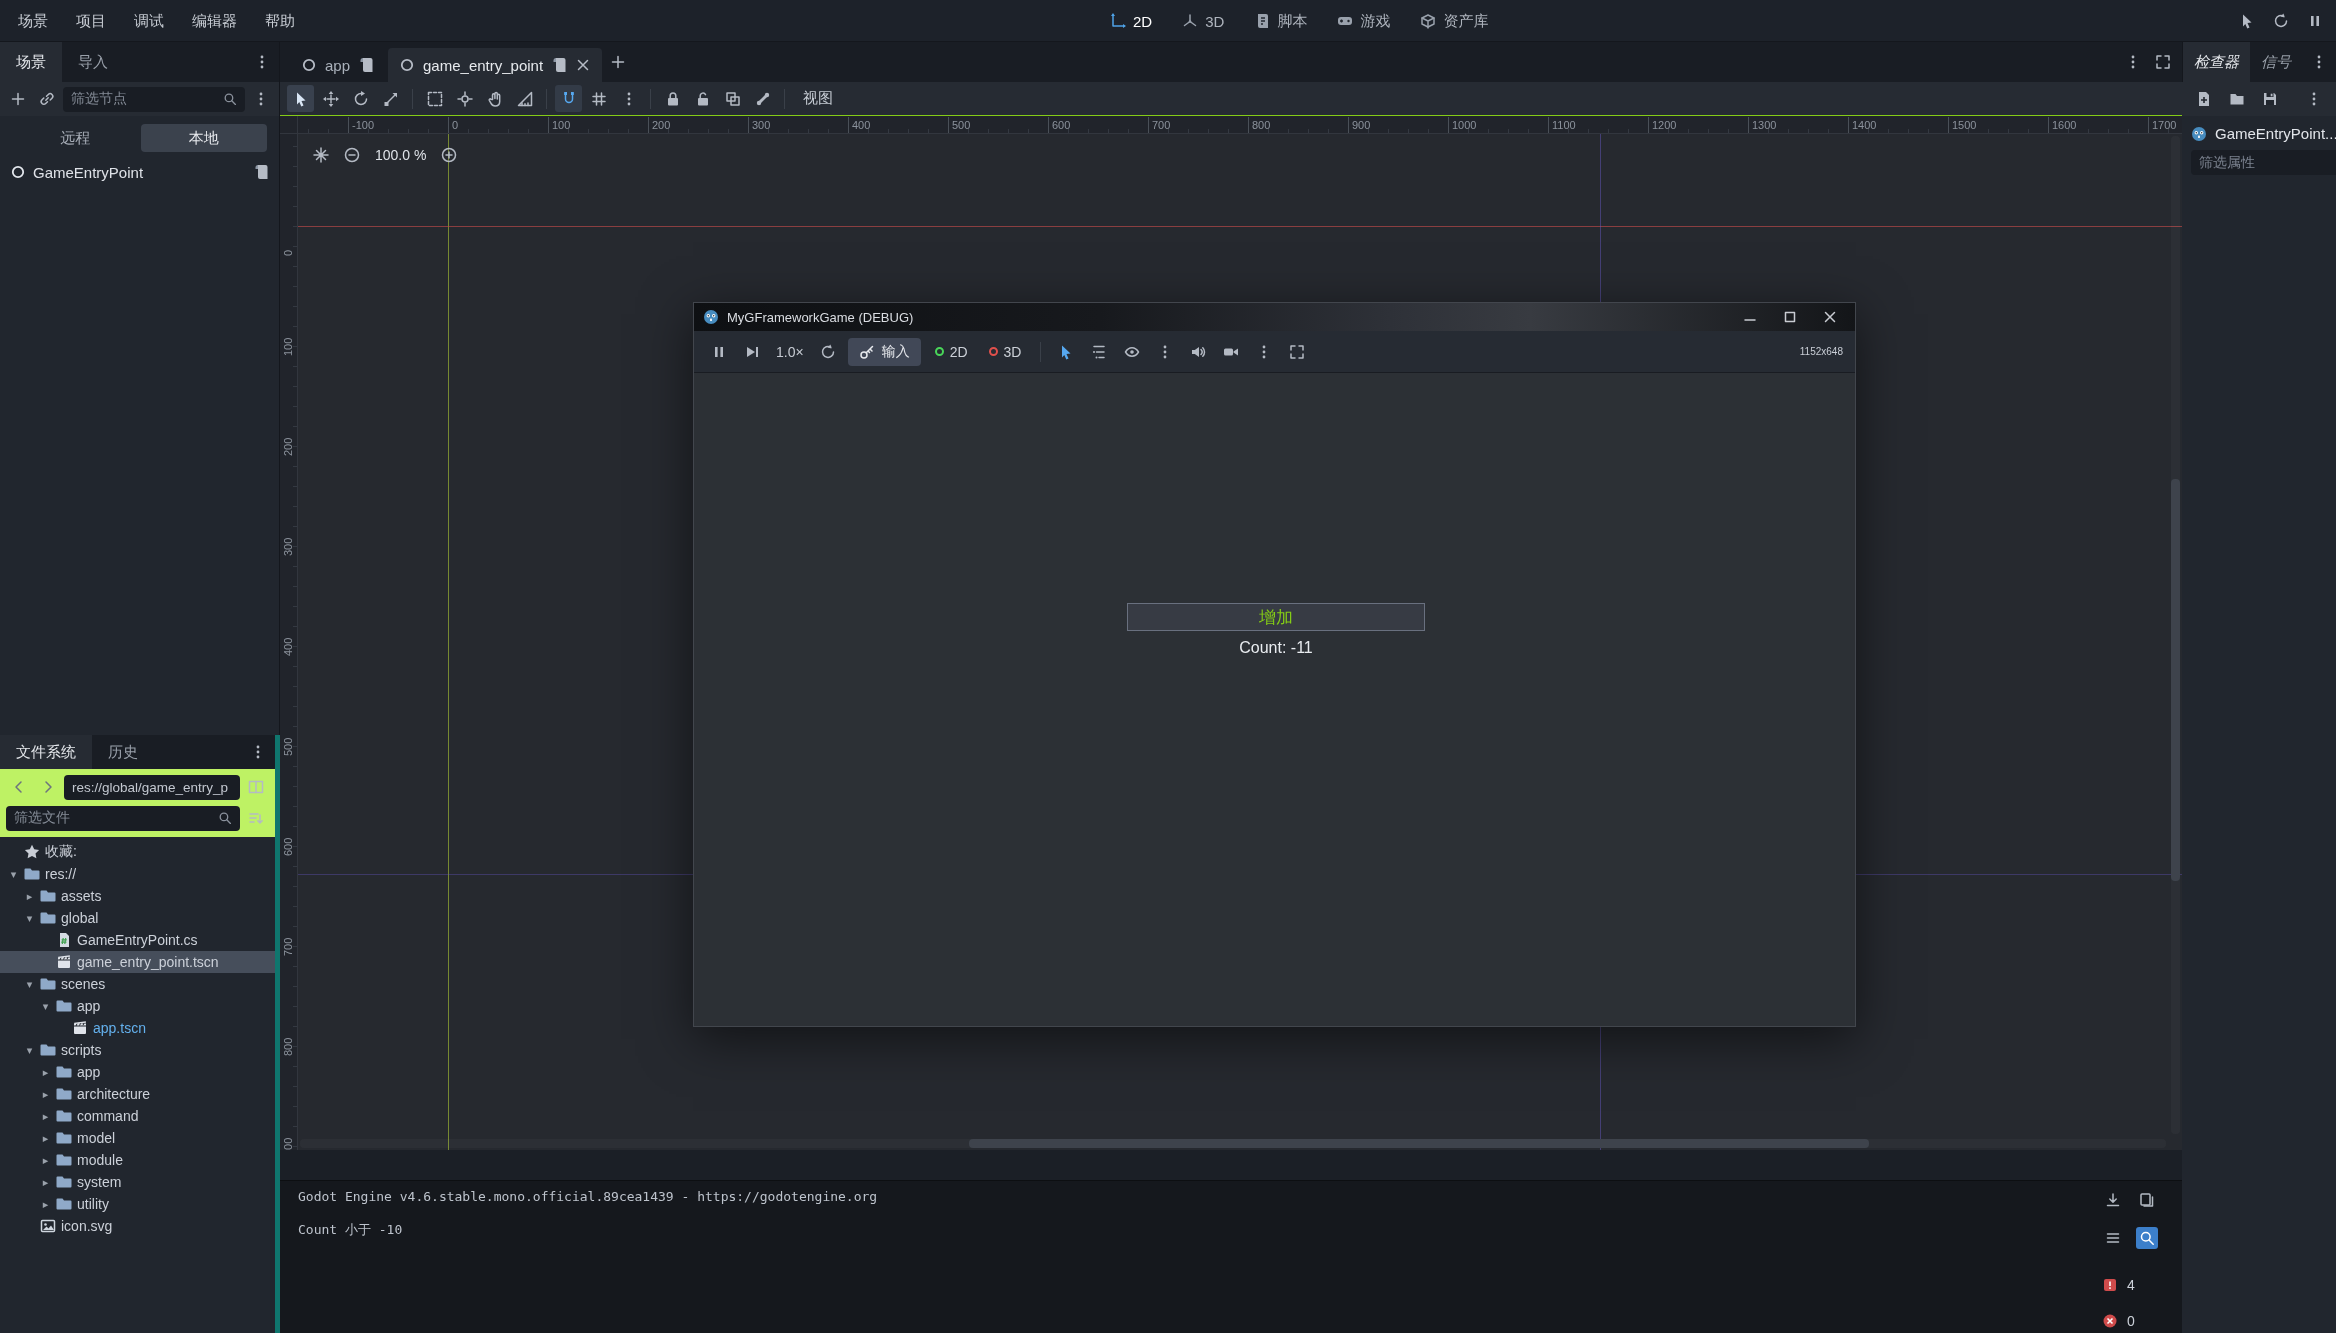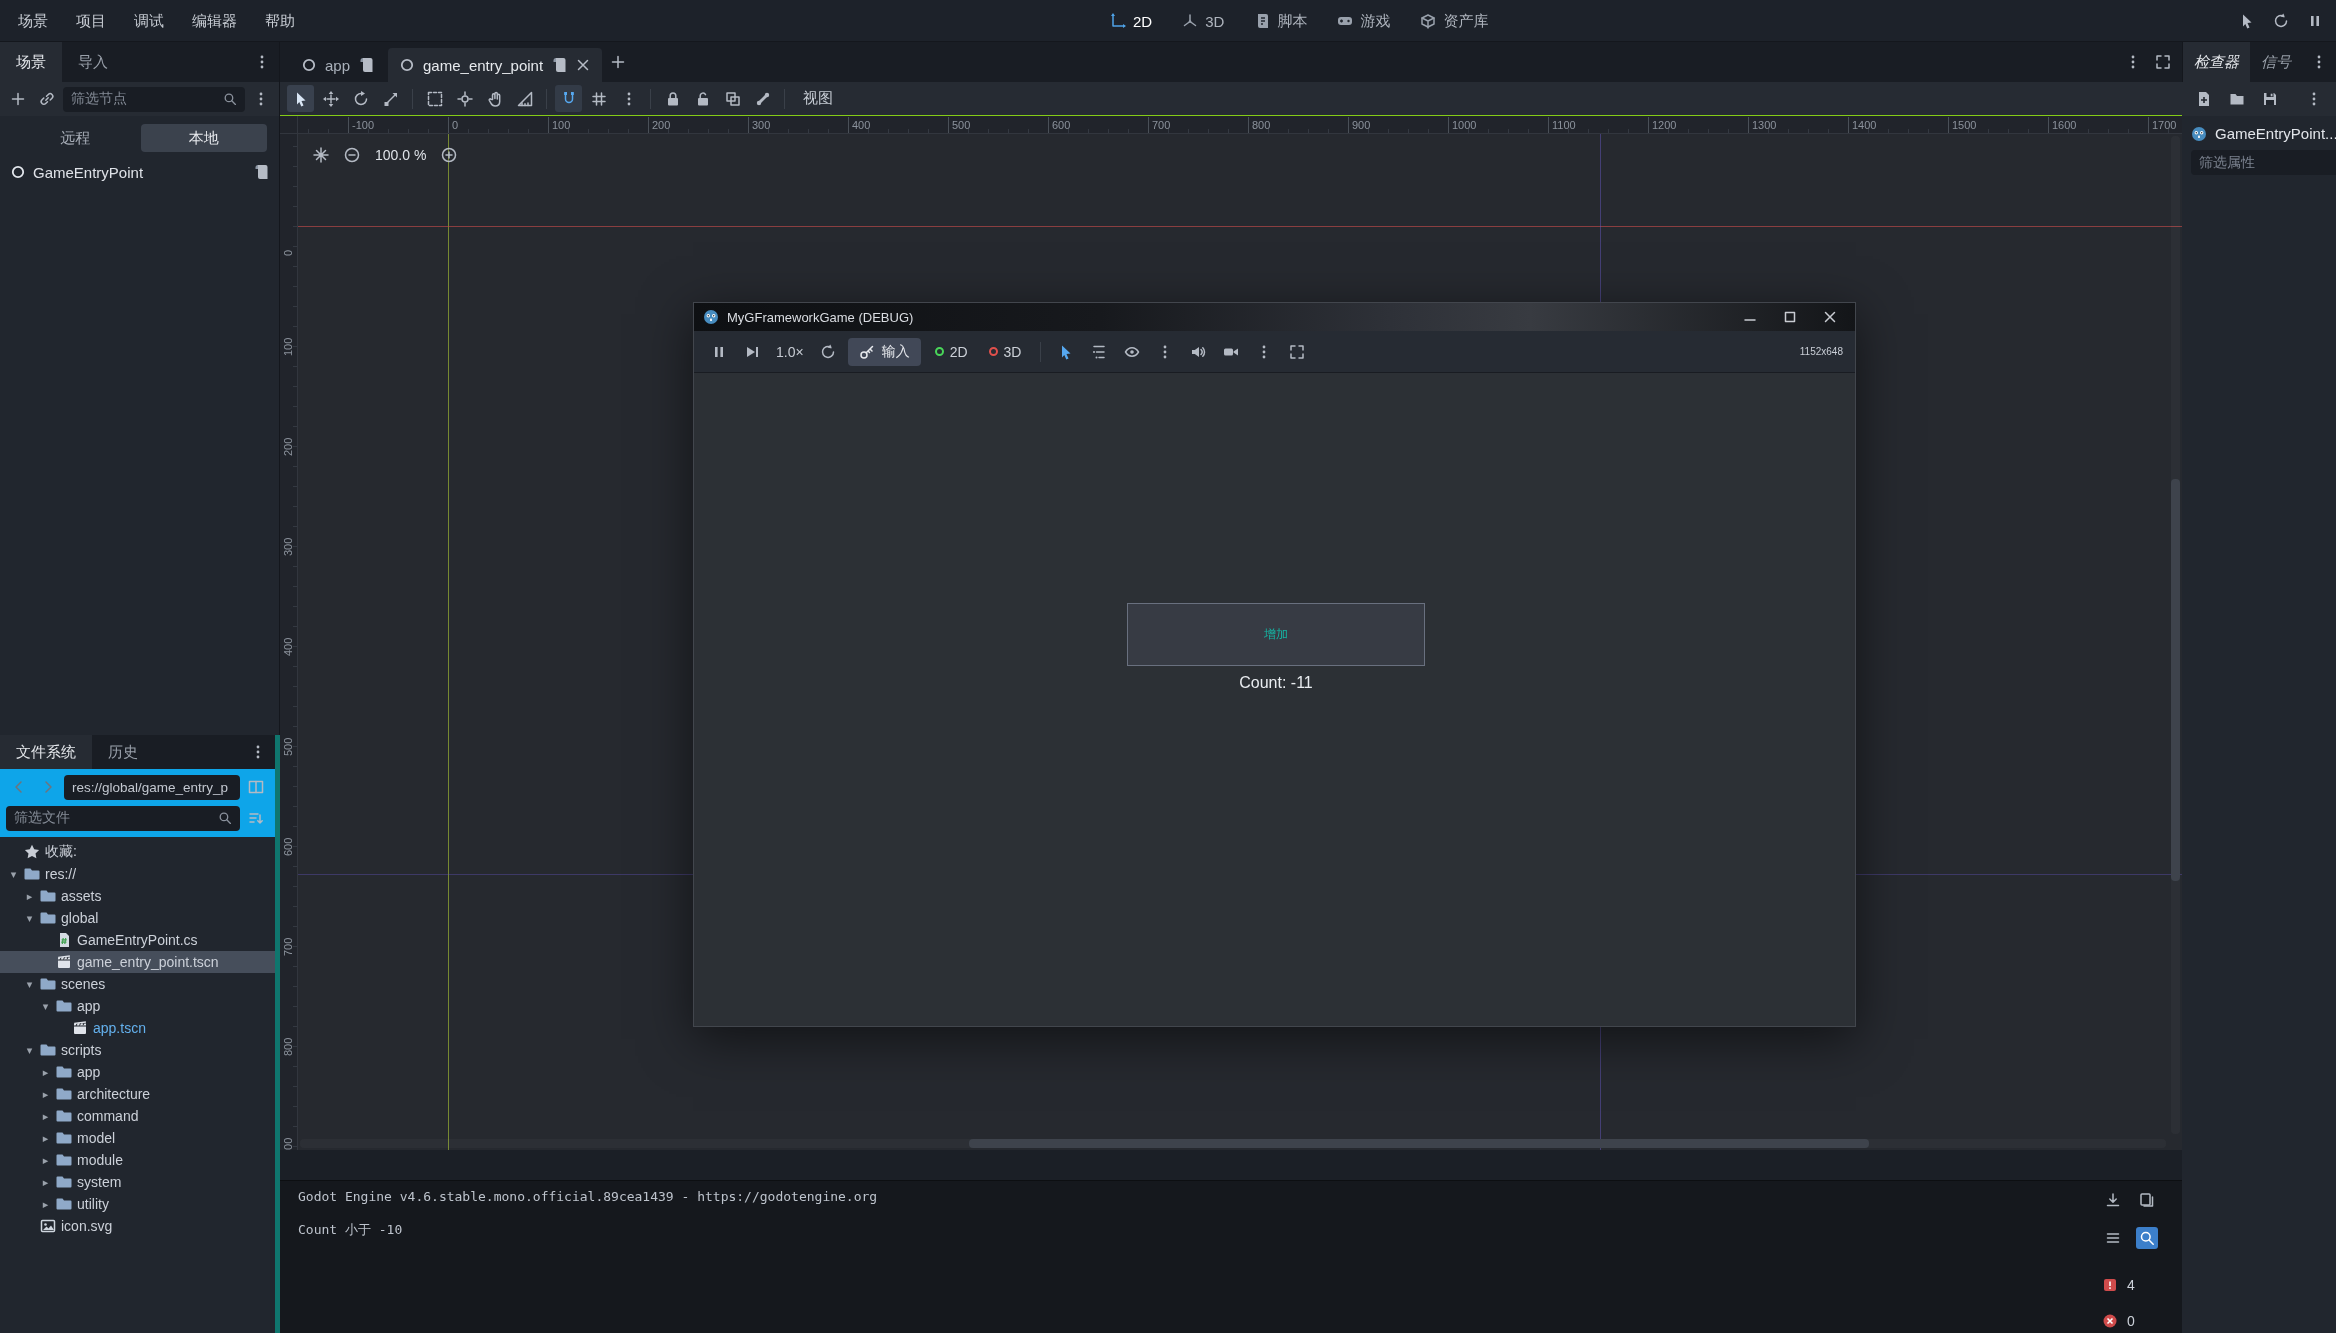--- a/index.html
+++ b/index.html
@@ -51,21 +51,21 @@
 .seg-btn{flex:1;height:28px;display:flex;align-items:center;justify-content:center;font-size:15px;color:#a7adb7;border-radius:4px;}
 .seg-btn.active{background:#3b424d;color:#e8eaee;}
 .tree-row{display:flex;align-items:center;gap:7px;height:28px;padding:0 10px;font-size:15px;color:#dfe2e8;}
 .tree-row .spacer{flex:1;}
 .tree-row .ic.node{color:#e3e7ed;}
 
 
 #fs-dock{left:0;top:735px;width:280px;height:598px;background:#21262e;border-right:5px solid #0f766e;display:flex;flex-direction:column;}
 #fs-tabs{height:34px;background:#191d24;display:flex;align-items:stretch;flex:none;}
 #fs-tabs .dock-tab{line-height:34px;}
-#fs-head{background:#0ea5e9;padding:5px 6px 6px;flex:none;}
+#fs-head{background:#bef264;padding:5px 6px 6px;flex:none;}
 #fs-nav{display:flex;align-items:center;gap:3px;}
 .pathbox{flex:1;height:25px;background:#191d24;border-radius:4px;display:flex;align-items:center;padding:0 8px;font-size:13.5px;color:#c3c8d0;overflow:hidden;white-space:nowrap;min-width:0;}
 #fs-search-row{display:flex;align-items:center;gap:3px;margin-top:5px;}
 #fs-tree{flex:1;overflow:hidden;padding-top:4px;}
 .fs-row{display:flex;align-items:center;height:22px;font-size:14px;color:#ccd1d9;gap:5px;}
 .fs-row .tri{width:11px;font-size:11px;color:#9aa1ab;text-align:center;flex:none;}
 .fs-row .lbl{white-space:nowrap;overflow:hidden;}
 .fs-row.selected{background:#464e5b;}
 .fs-row.accent .lbl{color:#64b1ee;}
 .ic.folder{color:#8fa9c8;}
@@ -101,21 +101,21 @@
 #gw-title{font-size:13px;color:#dadde2;flex:1;white-space:nowrap;overflow:hidden;}
 .gw-winbtn{width:32px;height:22px;display:flex;align-items:center;justify-content:center;color:#c9ccd2;flex:none;}
 #gw-toolbar{height:42px;background:#262b33;border-bottom:1px solid #191c22;display:flex;align-items:center;padding:0 12px;gap:7px;}
 .gw-text{font-size:14px;color:#c6cbd3;padding:0 4px;white-space:nowrap;}
 #gw-input-btn{display:flex;align-items:center;gap:7px;height:28px;padding:0 11px;background:#414857;border-radius:4px;color:#e8eaee;font-size:14px;white-space:nowrap;}
 .gw-mode{display:flex;align-items:center;gap:6px;padding:0 7px;font-size:14px;color:#ccd1d8;}
 .mode-dot{width:9px;height:9px;border-radius:50%;border:2px solid;flex:none;}
 #gw-res{margin-left:auto;font-size:10px;color:#c9ced6;white-space:nowrap;}
 #gw-content{position:absolute;left:0;top:70px;right:0;bottom:0;background:#2c3035;}
 #gw-ui{position:absolute;left:433px;top:230px;width:298px;display:flex;flex-direction:column;}
-.game-btn{height:63px;display:flex;align-items:center;justify-content:center;font-size:12px;color:#14b8a6;}
+.game-btn{height:28px;display:flex;align-items:center;justify-content:center;font-size:17px;color:#84cc16;}
 #btn-inc{background:#373b44;border:1px solid #69707f;}
 #count-label{height:33px;display:flex;align-items:center;justify-content:center;font-size:16px;color:#e9ecf0;}
 #btn-dec{background:#30343c;border:1px solid #4a515d;}
 
 
 #output-panel{left:280px;top:1180px;width:1902px;height:183px;background:#15181d;border-top:1px solid #0d0f12;}
 #output-lines{position:absolute;left:18px;top:8px;right:100px;font-family:"DejaVu Sans Mono","Liberation Mono",monospace;}
 .oline{font-size:13px;line-height:16.5px;color:#bdc3cc;white-space:pre;overflow:hidden;}
 #output-side{position:absolute;right:12px;top:6px;width:68px;height:176px;}
 .side-row{position:absolute;display:flex;gap:12px;}

